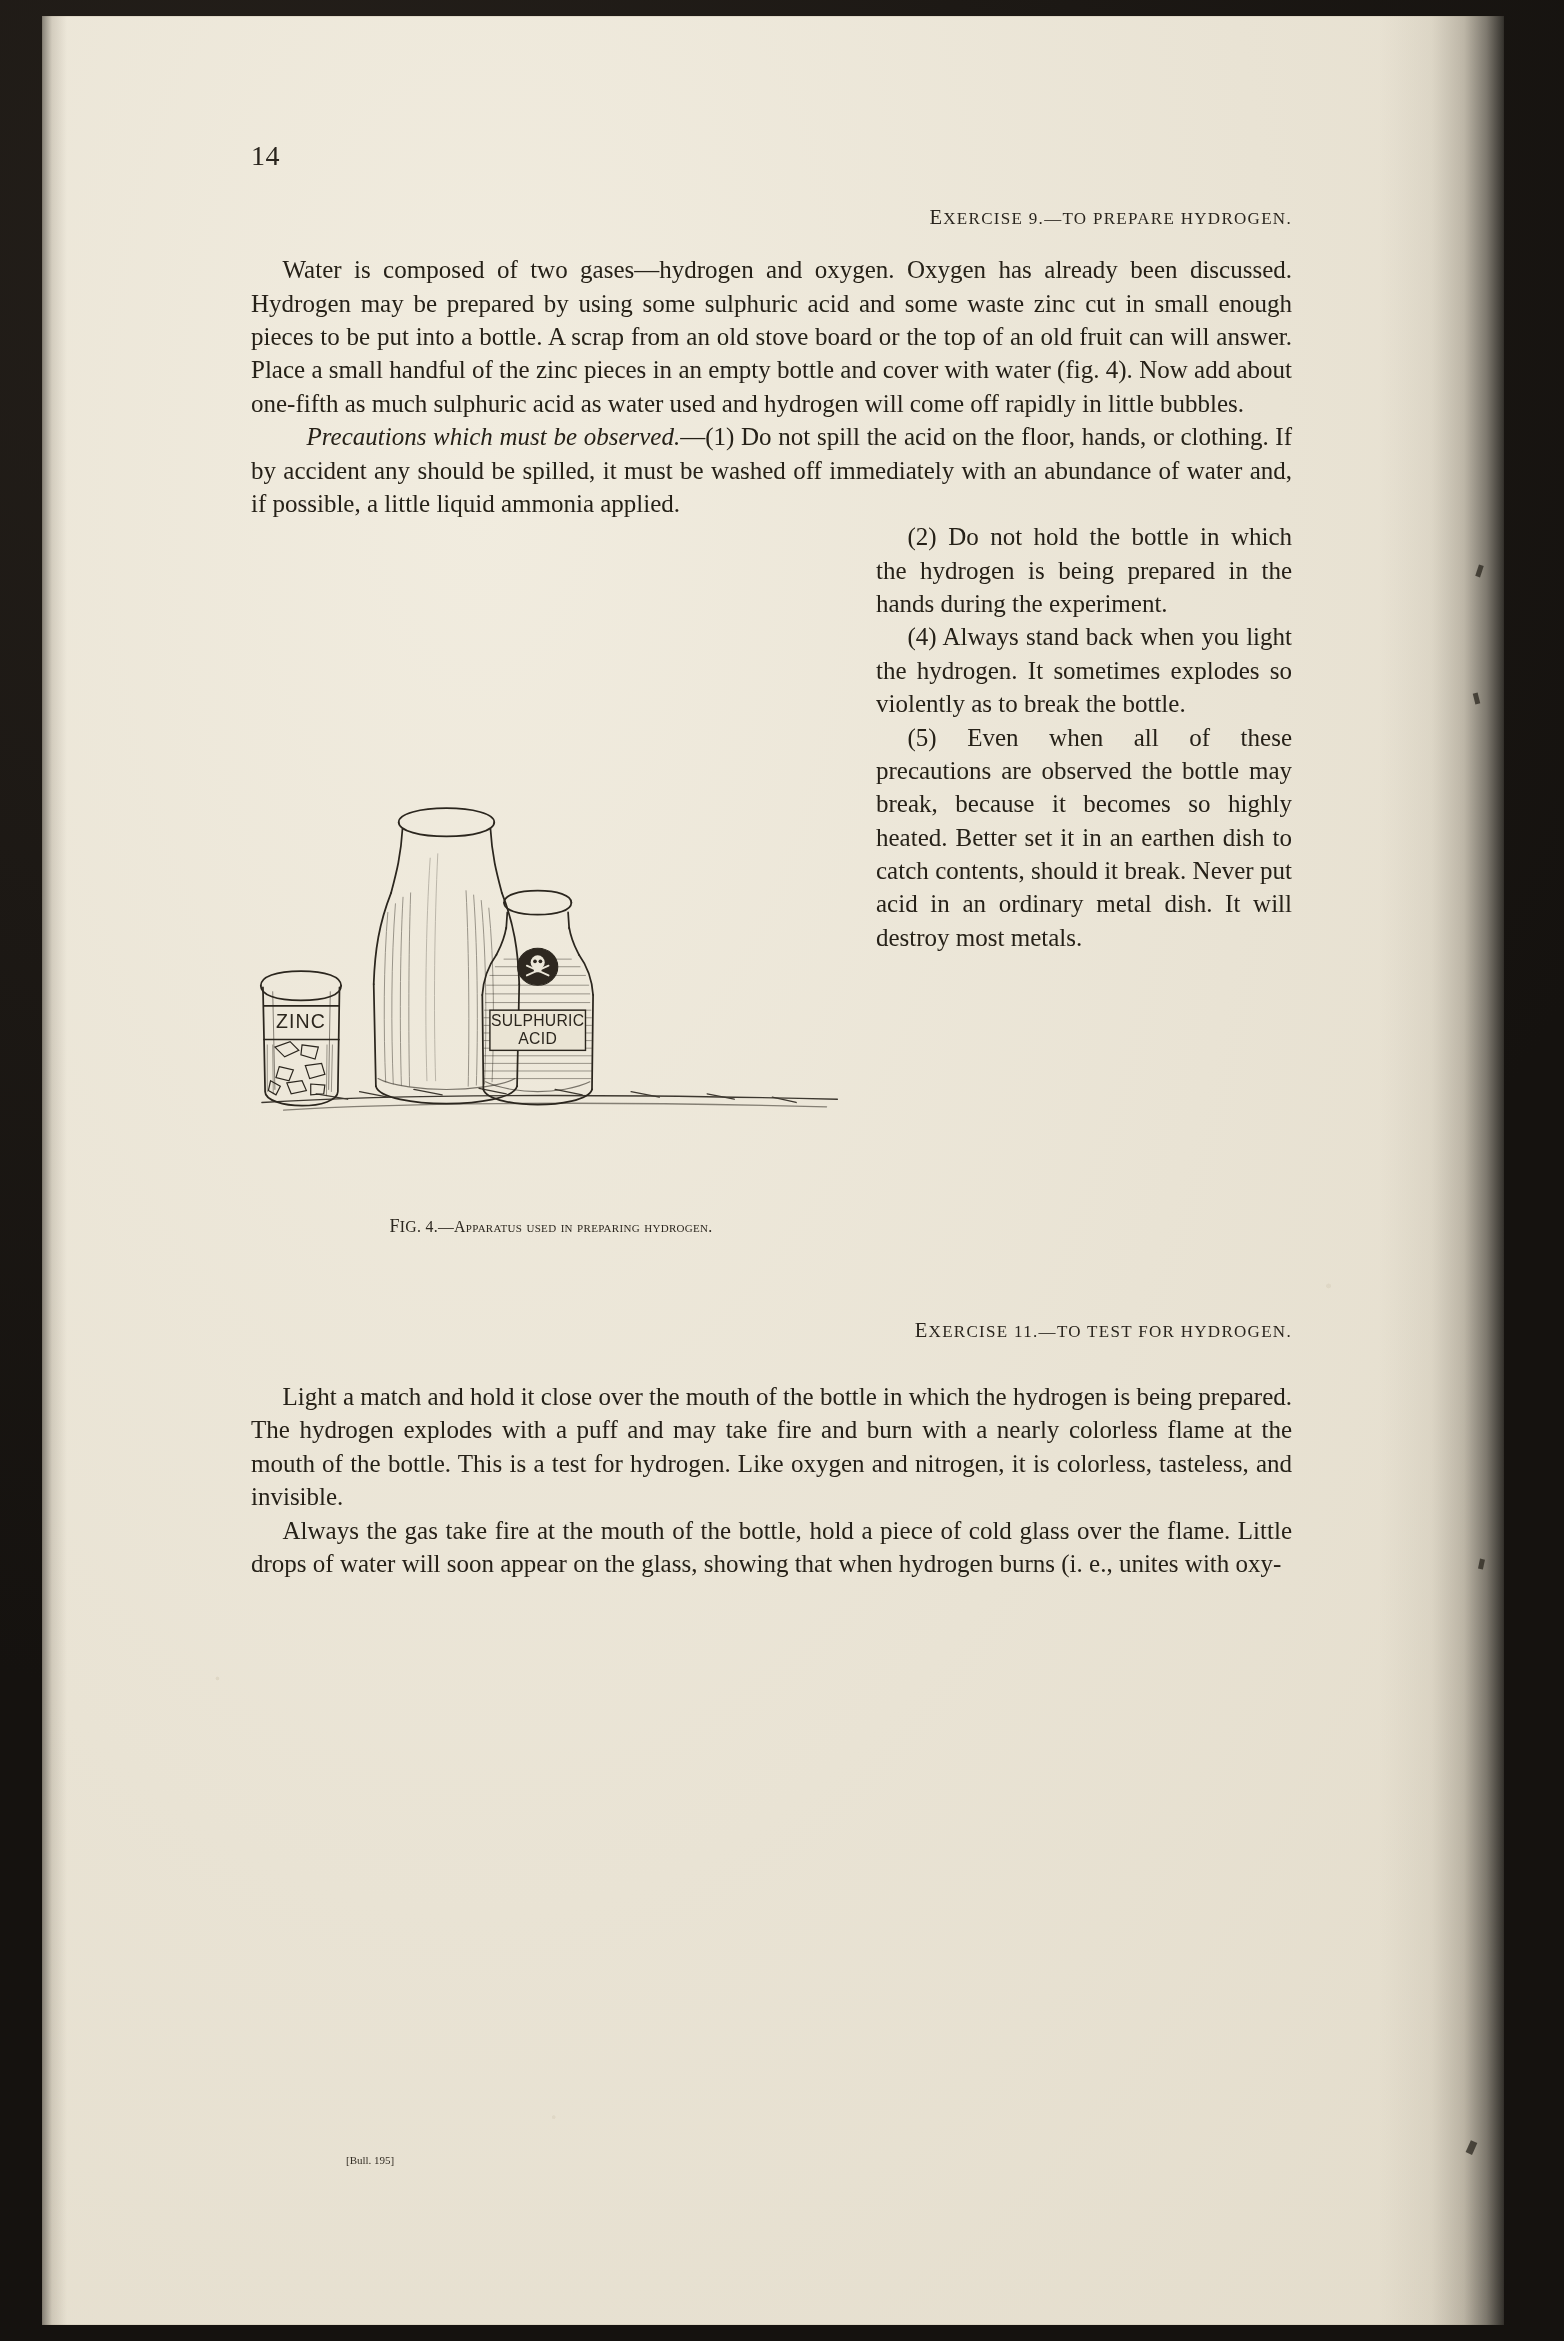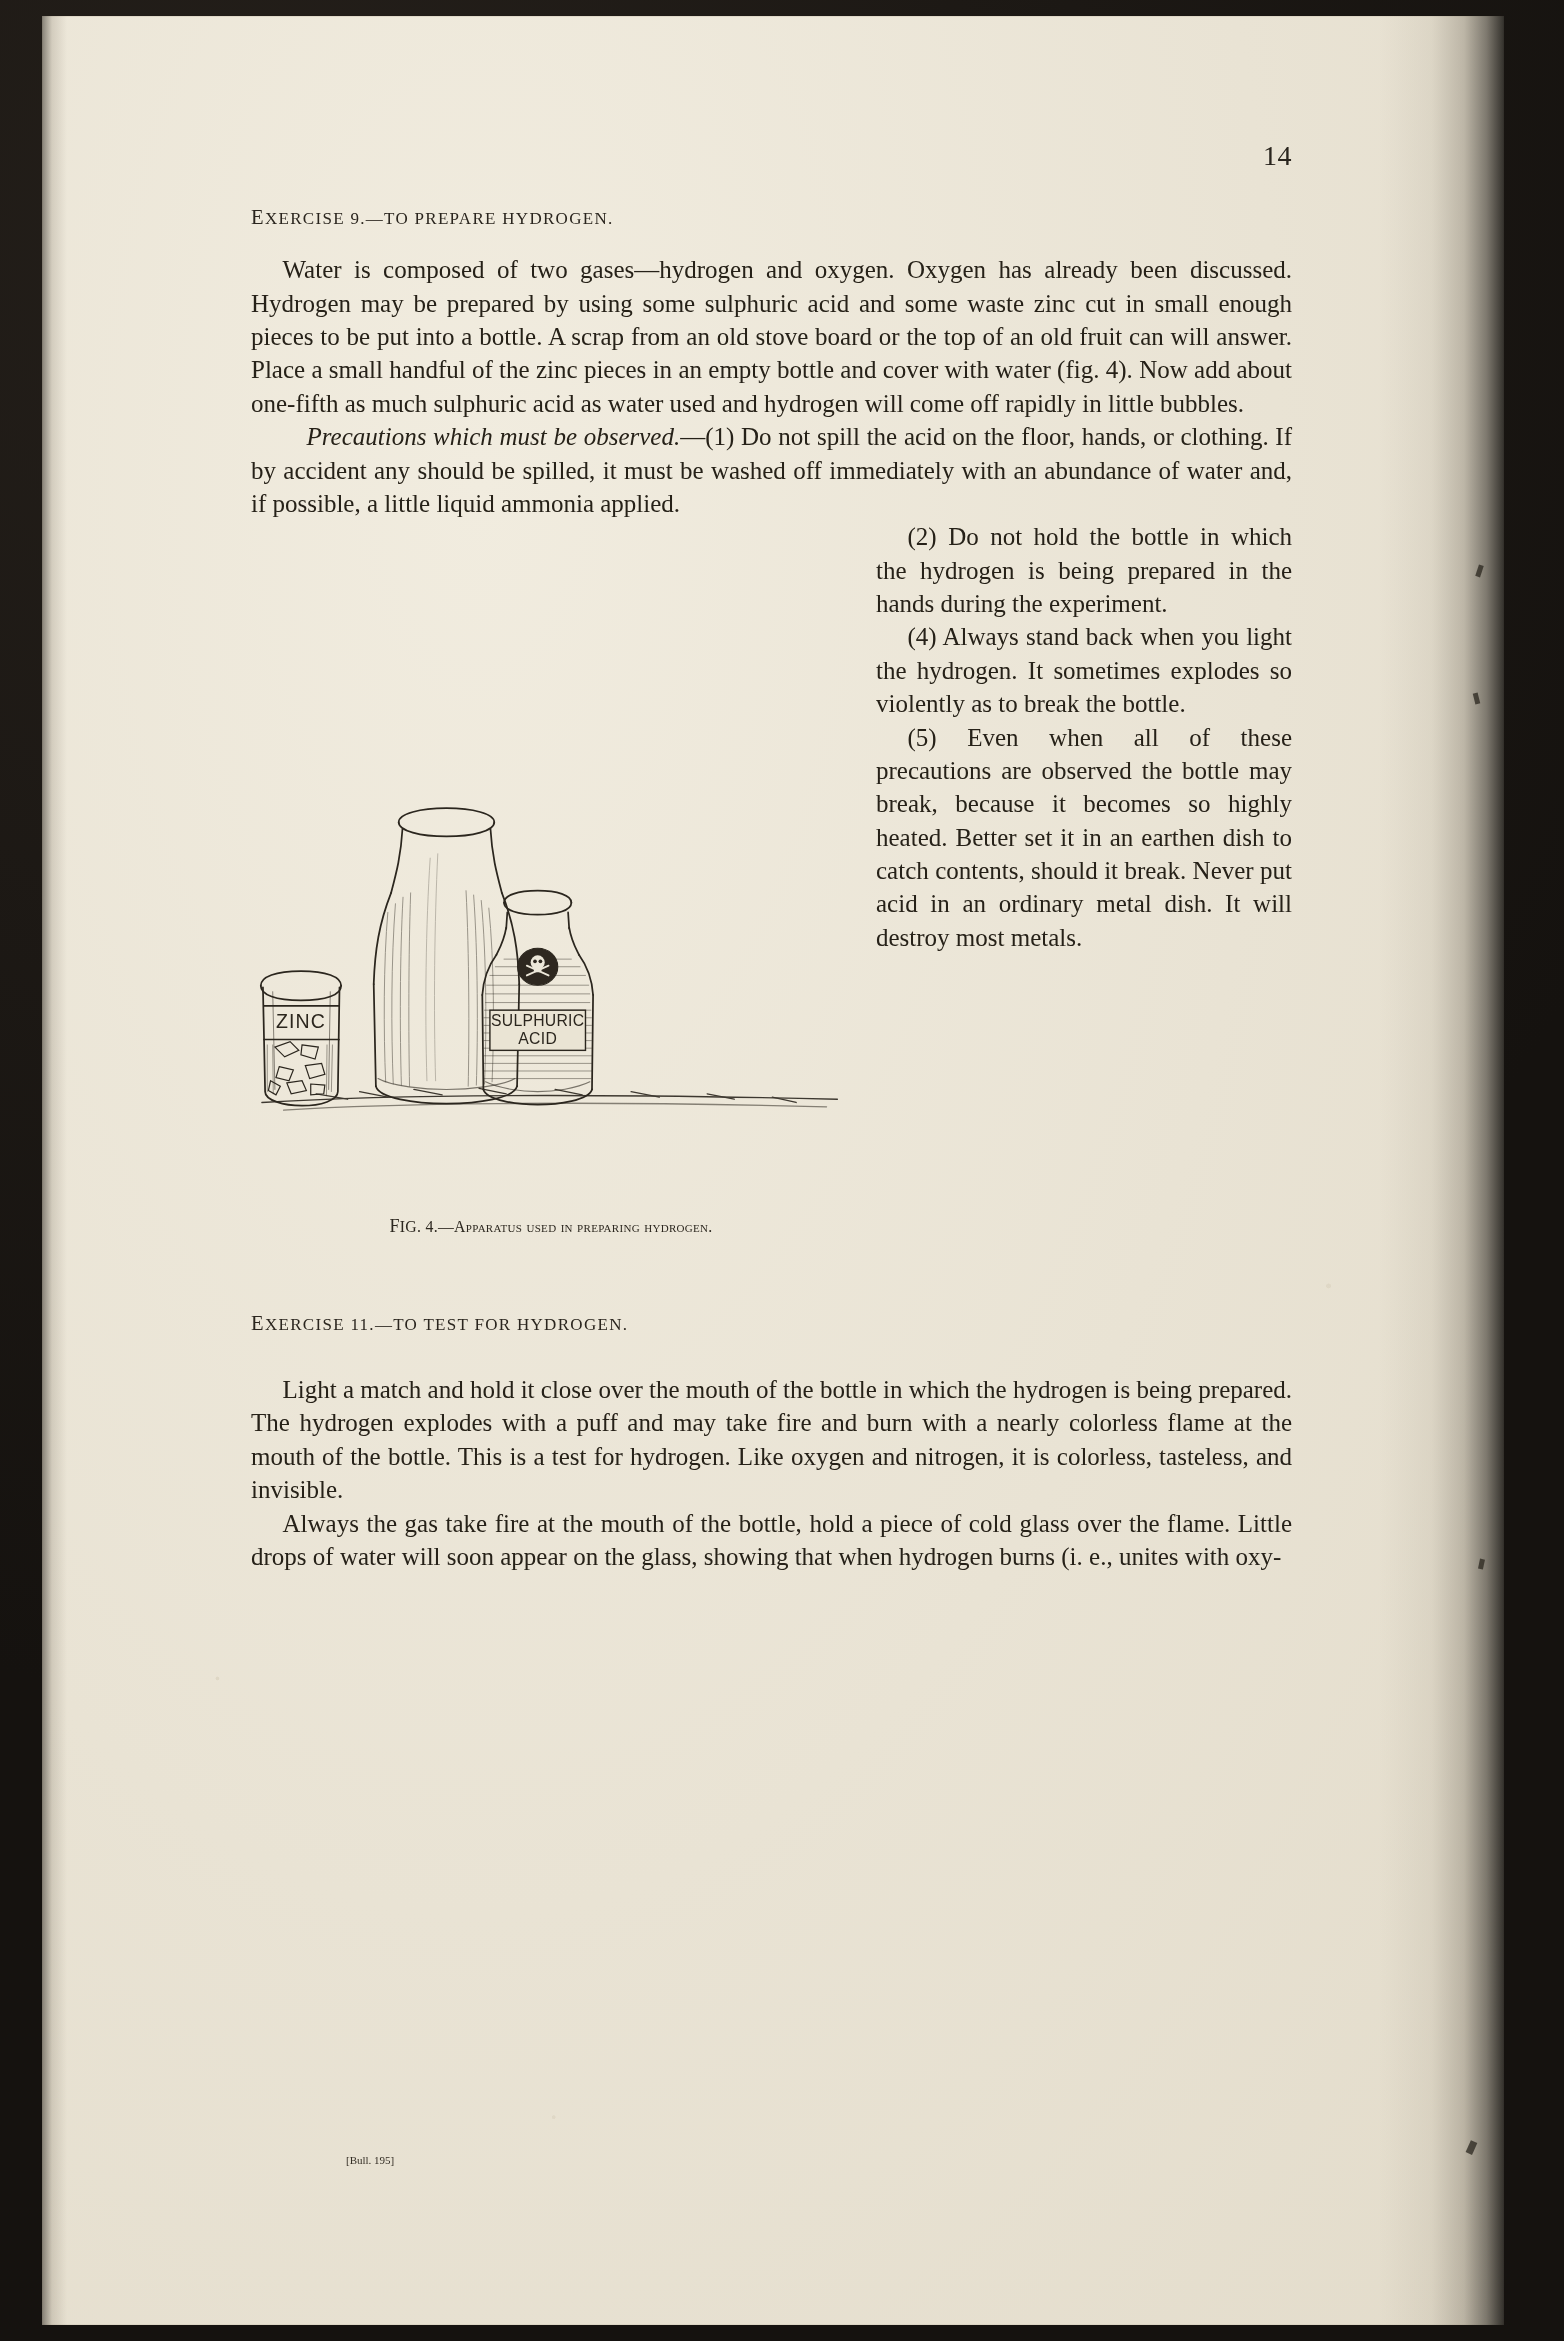--- a/index.html
+++ b/index.html
@@ -75,34 +75,34 @@
   
   #content {
     position: absolute;
     left: 209px;
     top: 124px;
     width: 1041px;
     color: #24201a;
   }
 
   .folio {
-    text-align: right;
+    text-align: left;
     font-size: 28px;
     letter-spacing: 0.5px;
     margin: 0 0 34px 0;
     color: #2a251e;
   }
 
   .exercise-head {
-    text-align: left;
+    text-align: right;
     font-size: 17px;
     letter-spacing: 1.3px;
     font-variant: small-caps;
     text-transform: none;
-    margin: 8px 0 24px 0;
+    margin: 15px 0 24px 0;
     color: #2a251e;
   }
   .exercise-head .cap { font-size: 20.6px; }
 
   p {
     margin: 0;
     font-size: 25px;
     line-height: 1.335;
     text-align: justify;
     text-justify: inter-word;

